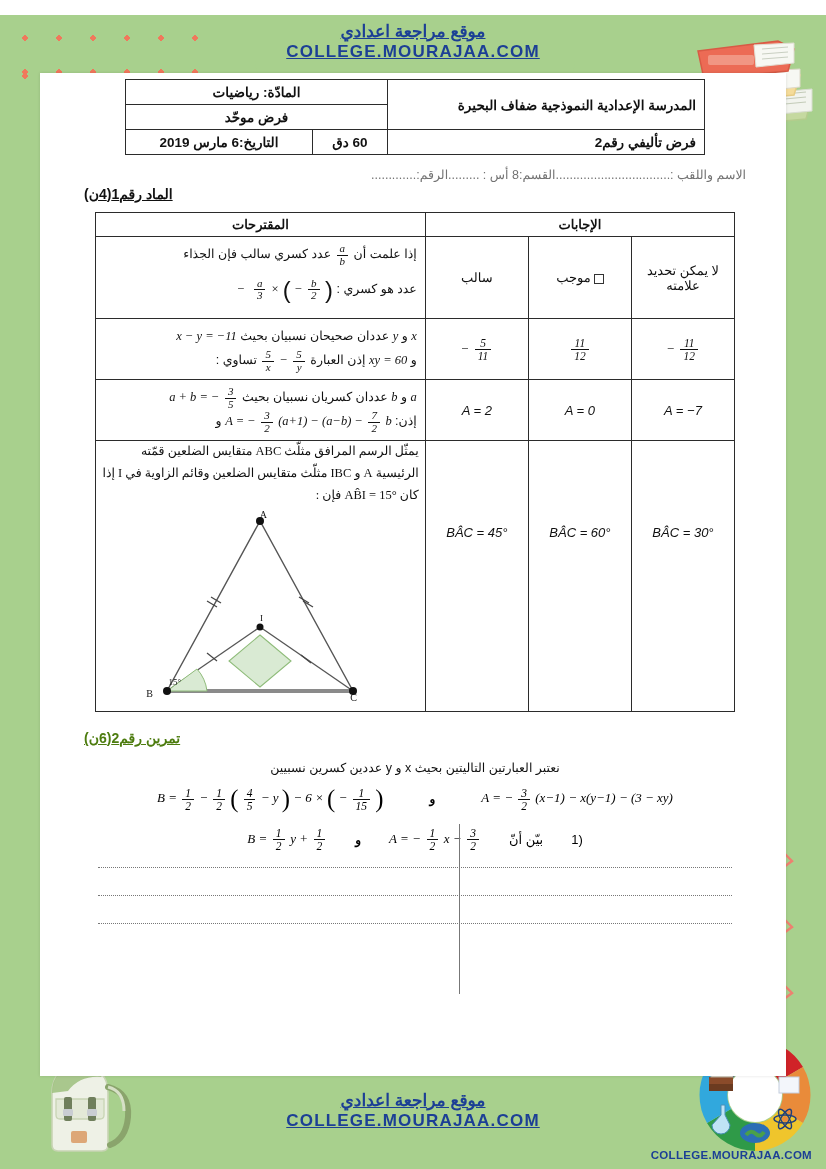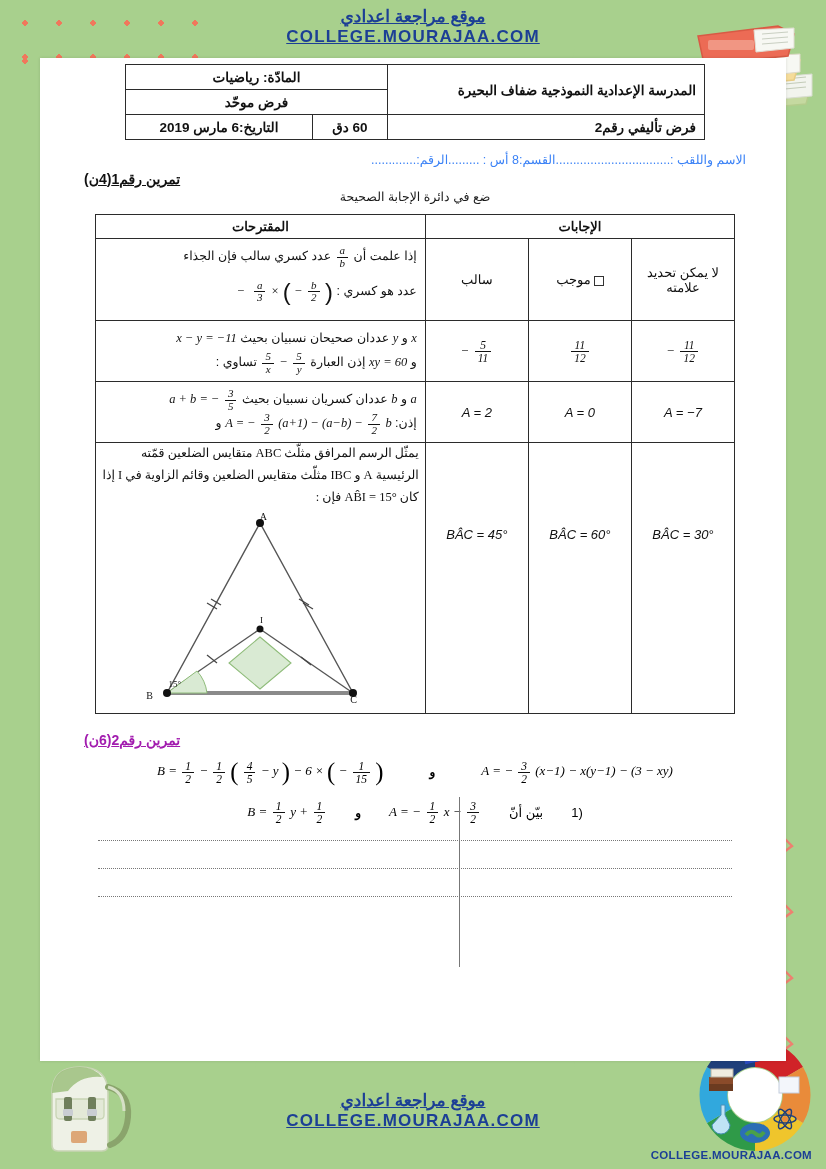--- a/index.html
+++ b/index.html
@@ -1,21 +1,21 @@
 <!DOCTYPE html>
 <html lang="ar" dir="rtl"><head>
 <meta charset="utf-8">
 <style>
   html,body{margin:0;padding:0;}
   body{
     width:826px;height:1169px;position:relative;overflow:hidden;
     background:#ffffff;
     font-family:"Liberation Serif","DejaVu Serif",serif;
   }
-  .page{position:absolute;inset:0;}
+  .page{position:absolute;inset:0;margin-top:15px;}
 
   
   .band-top{position:absolute;left:0;top:0;width:826px;height:58px;background:#a8d08d;}
   .band-bottom{position:absolute;left:0;bottom:0;width:826px;height:108px;background:#a8d08d;}
   .band-left{position:absolute;left:0;top:0;width:40px;height:1169px;background:#a8d08d;}
   .band-right{position:absolute;right:0;top:0;width:40px;height:1169px;background:#a8d08d;}
   .paper{
     position:absolute;left:40px;top:58px;width:746px;height:1003px;background:#ffffff;
     box-shadow:0 0 3px rgba(0,0,0,.12);
   }
@@ -75,21 +75,21 @@
     vertical-align:middle;
   }
   .hdr .school{text-align:right;width:300px;}
   .hdr .subject{text-align:center;}
   .hdr .unified{text-align:center;}
   .hdr .date{text-align:center;white-space:nowrap;}
   .hdr .dur{text-align:center;width:58px;}
   .hdr .devoir{text-align:right;}
 
   .nameline{
-    margin:12px 24px 0 24px;font-size:12.5px;color:#3b82f6;text-align:right;
+    margin:12px 24px 0 24px;font-size:12.5px;color:#737373;text-align:right;
     font-family:"Liberation Sans",sans-serif;white-space:nowrap;
   }
   .ex-title{
     text-align:left;margin:4px 24px 0 24px;font-size:14px;font-weight:bold;
     text-decoration:underline;color:#111;font-family:"Liberation Sans",sans-serif;
     direction:rtl;
   }
   .ex-sub{text-align:center;font-size:12.5px;margin-top:2px;color:#1a1a1a;
     font-family:"Liberation Sans",sans-serif;}
 
@@ -126,21 +126,21 @@
   
   .figcell{padding:0 !important;}
   .figwrap{position:relative;width:100%;height:270px;}
   .figtext{position:absolute;top:0;right:6px;left:6px;text-align:right;font-size:12.5px;
     line-height:1.75;font-family:Liberation Serif, serif;color:#111;direction:rtl;}
   .figsvg{position:absolute;bottom:2px;left:0;right:0;margin:auto;}
 
   
   .ex2{margin:18px 24px 0 24px;}
   .ex2-title{text-align:left;font-size:14px;font-weight:bold;text-decoration:underline;
-    color:#a21caf;font-family:"Liberation Sans",sans-serif;}
+    color:#4d7c0f;font-family:"Liberation Sans",sans-serif;}
   .ex2-intro{text-align:center;font-size:12.5px;margin-top:14px;color:#111;
     font-family:"Liberation Sans",sans-serif;}
   .exprs{display:flex;justify-content:center;align-items:center;gap:46px;margin-top:10px;
     direction:ltr;font-size:13px;}
   .wa{font-family:"Liberation Sans",sans-serif;font-weight:bold;font-size:12px;}
   .q1{display:flex;justify-content:center;align-items:center;gap:28px;margin-top:14px;
     direction:rtl;font-size:13px;font-family:"Liberation Sans",sans-serif;}
 
   .answers{margin:14px 14px 0 14px;position:relative;height:100px;}
   .dline{border-bottom:1.6px dotted #777;height:1px;margin:0 0 26px 0;}
@@ -274,22 +274,21 @@
       <tr>
         <td class="devoir">فرض تأليفي رقم2</td>
         <td class="dur">60  دق</td>
         <td class="date">التاريخ:6 مارس 2019</td>
       </tr>
     </tbody>
       </table>
 
     <div class="nameline">الاسم واللقب :.................................القسم:8 أس : .........الرقم:.............</div>
 
-    <div class="ex-title">تمرين رقم1(4ن)</div>
-    <div class="ex-sub">ضع  في دائرة الإجابة الصحيحة</div>
+    <div class="ex-title">الماد رقم1(4ن)</div>
 
     <table class="mcq">
       <colgroup>
         <col class="c-ans">
           <col class="c-ans">
           <col class="c-ans">
           <col class="c-prop">
       </colgroup>
       <tbody>
           <tr>
@@ -471,20 +470,21 @@
               <text x="36" y="176" font-size="9" fill="#111" font-family="Liberation Serif, serif">15°</text>
             </svg>
           </div>
         </td>
       </tr>
     </tbody>
       </table>
 
     <div class="ex2">
       <div class="ex2-title">تمرين رقم2(6ن)</div>
+      <div class="ex2-intro">نعتبر العبارتين التاليتين بحيث x و y عددين كسرين نسبيين</div>
 
       <div class="exprs">
 
         <span class="ltr">
           <span class="m">B =</span>
           <span class="frac m">
             <span class="n">1</span>
             <span class="d">2</span>
           </span>
           <span class="m">−</span>

